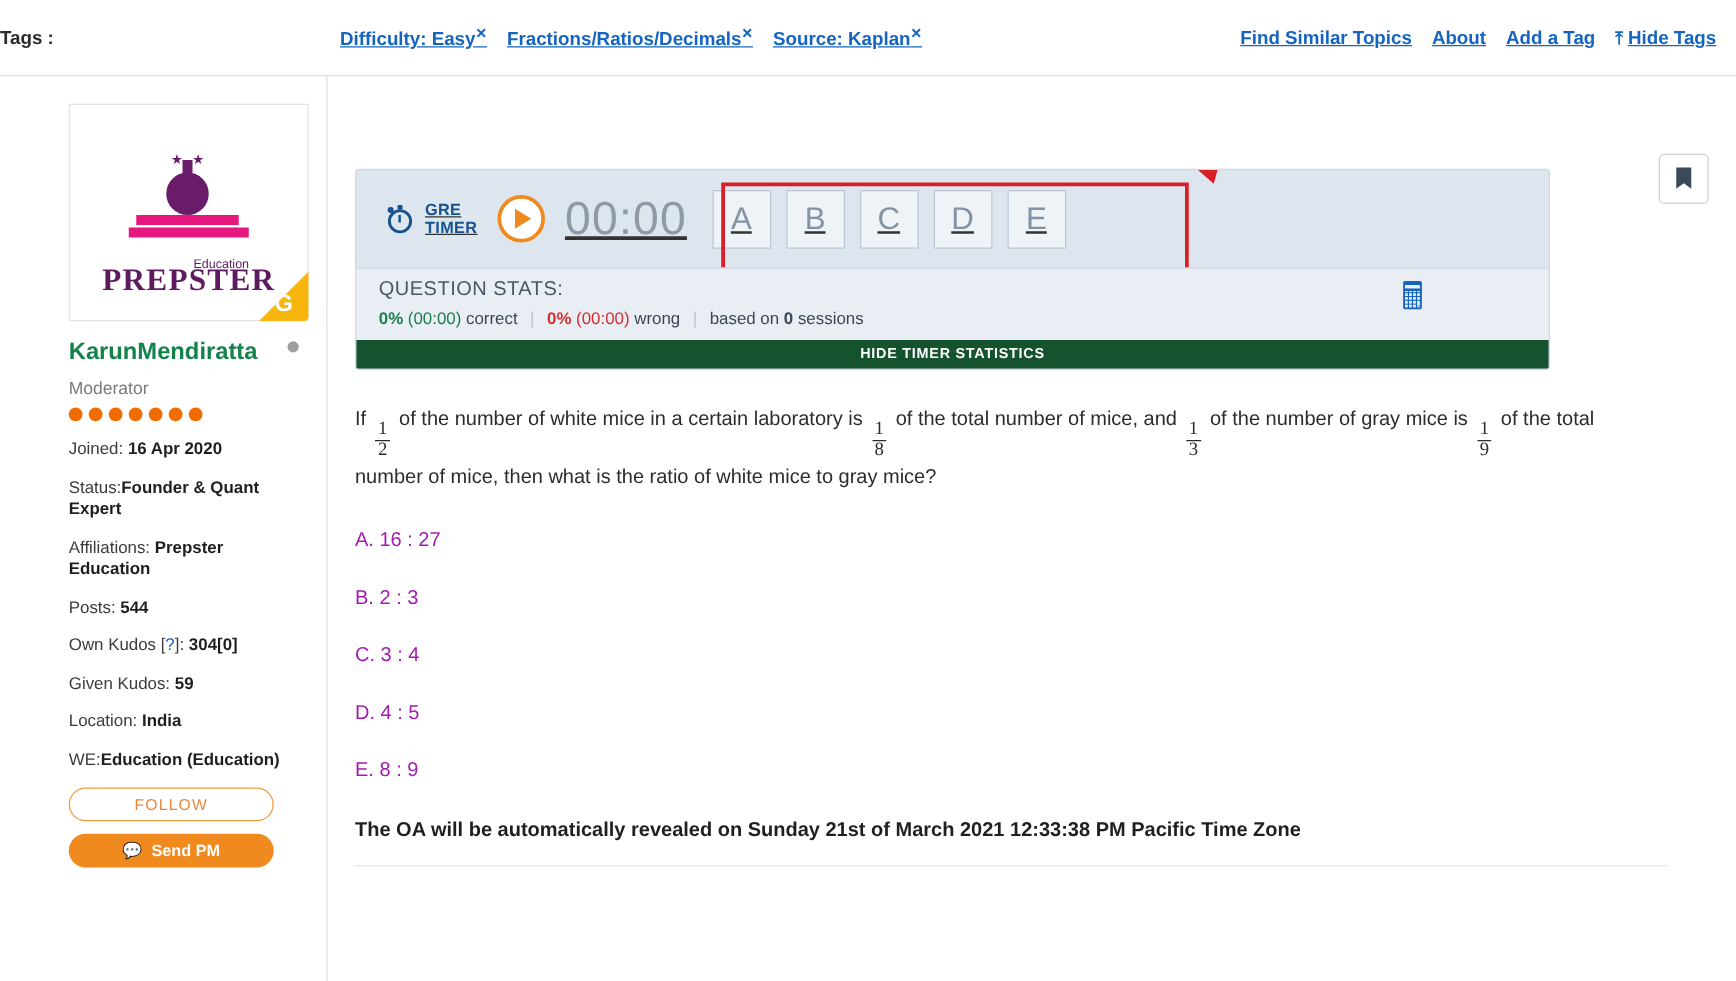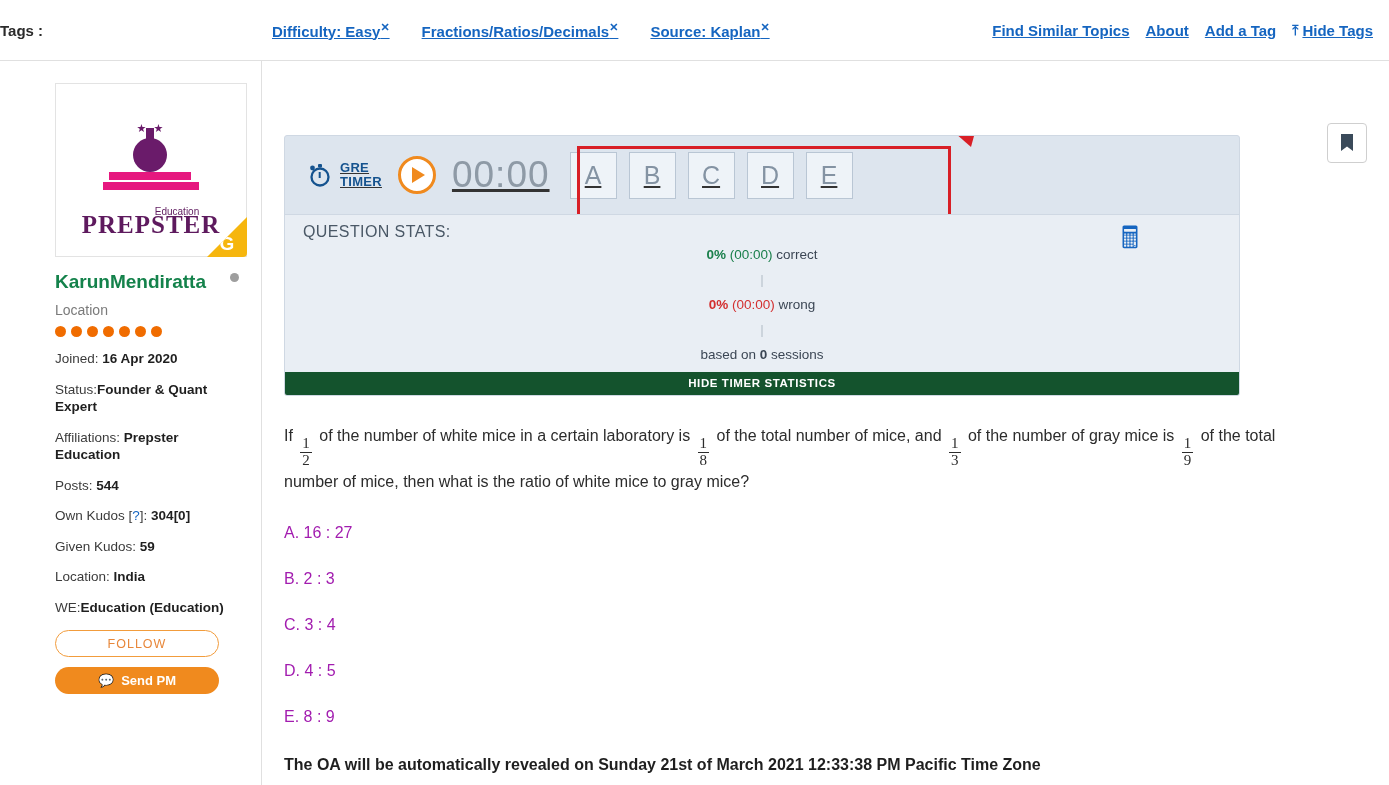--- a/index.html
+++ b/index.html
@@ -24,21 +24,21 @@
   }
   .tags-label {
     width: 262px;
     font-weight: bold;
     font-size: 15px;
     color: #2b2b2b;
   }
   .tags-links {
     display: flex;
     align-items: center;
-    gap: 32px;
+    gap: 16px;
     flex: 1;
     padding-left: 10px;
   }
   .tag-link {
     color: #1565c0;
     text-decoration: underline;
     font-weight: bold;
     font-size: 15px;
     cursor: pointer;
     white-space: nowrap;
@@ -321,21 +321,21 @@
   }
   .qs-label {
     font-size: 16px;
     color: #4a5866;
     letter-spacing: .4px;
   }
   .qs-row {
     margin-top: 6px;
     font-size: 13.5px;
     color: #3b4654;
-    display: flex; align-items: center; gap: 10px; flex-direction: column;
+    display: flex; align-items: center; gap: 10px;
   }
   .qs-green { color: #1a7f4b; font-weight: bold; }
   .qs-paren { color: #1a7f4b; font-weight: normal; }
   .qs-red { color: #d32f2f; font-weight: bold; }
   .vline { color: #b8c2cc; }
   .calc-icon {
     position: absolute;
     right: 100px; top: 8px;
     color: #1565c0;
     font-size: 30px;
@@ -427,21 +427,21 @@
         <div class="logo-sub">Education</div>
       </div>
       <div class="badge-g">G</div>
     </div>
 
     <div class="username-row">
       <a class="username">KarunMendiratta</a>
       <span class="status-dot"></span>
     </div>
 
-    <div class="role">Location</div>
+    <div class="role">Moderator</div>
 
     <div class="dots">
       <span class="dot"></span>
       <span class="dot"></span>
       <span class="dot"></span>
       <span class="dot"></span>
       <span class="dot"></span>
       <span class="dot"></span>
       <span class="dot"></span>
     </div>

